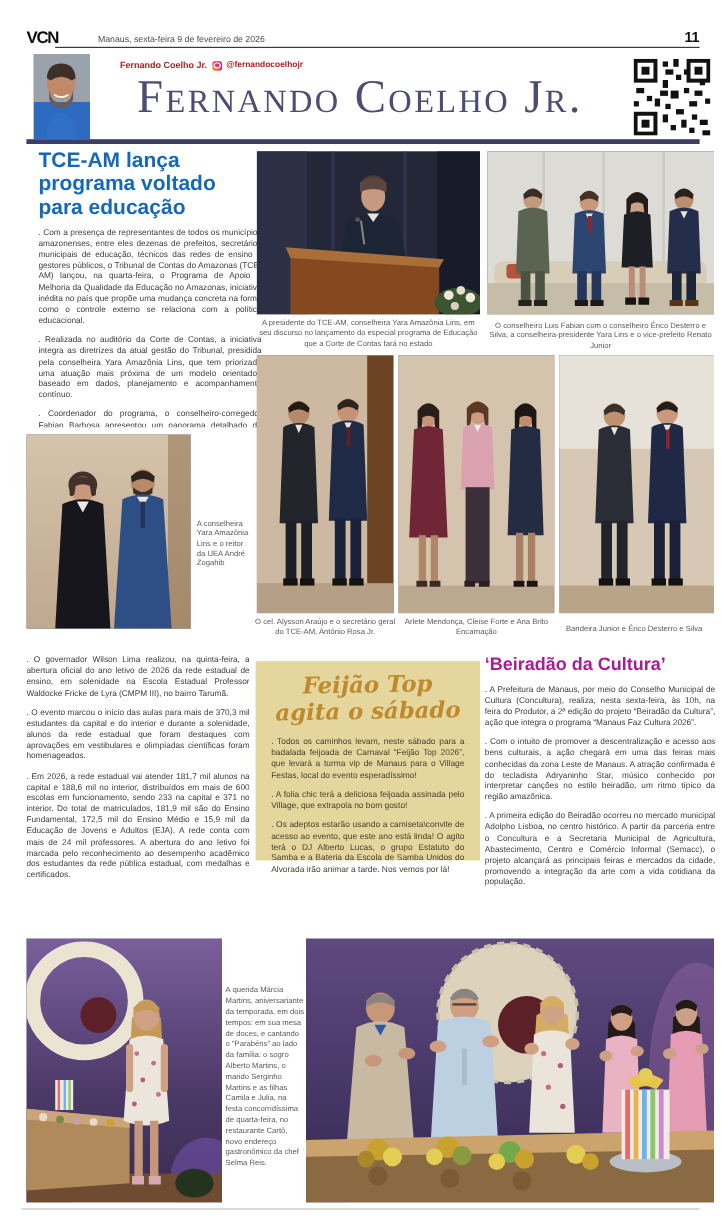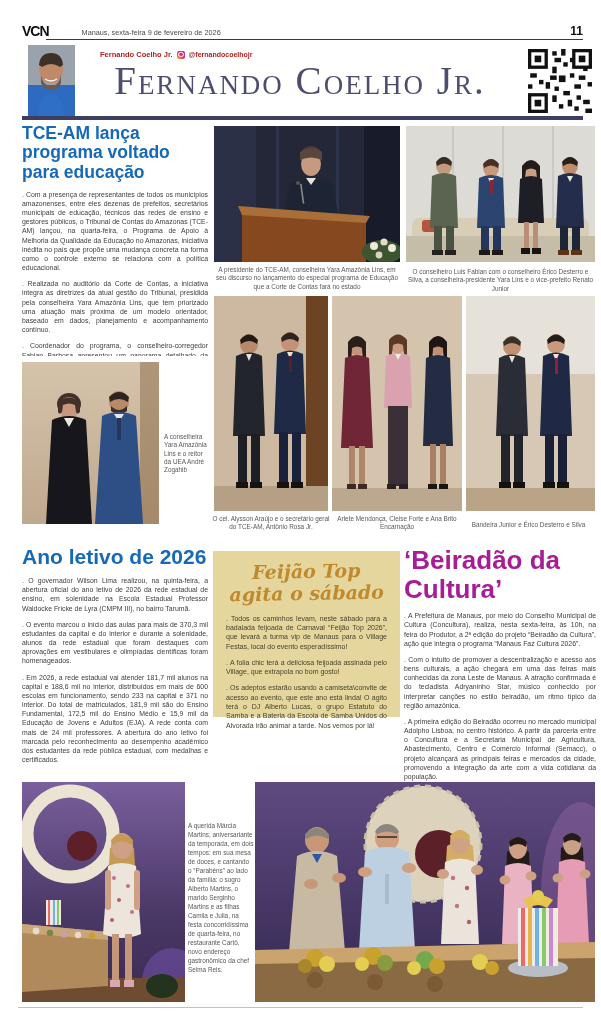--- a/index.html
+++ b/index.html
@@ -120,21 +120,21 @@
         <rect x="25" y="23" width="3" height="2"></rect>
           <rect x="21" y="26" width="2" height="2"></rect>
           <rect x="26" y="27" width="3" height="2"></rect>
         <rect x="25" y="8" width="2" height="2"></rect>
           <rect x="19" y="4" width="2" height="2"></rect>
       </g>
     </svg>
   </div>
   <div class="abs masthead-rule"></div>
 
-  <div class="abs body-text" style="left:22px;top:124px;width:186px;height:232px;overflow:hidden;">
+  <div class="abs body-text" style="left:32px;top:124px;width:186px;height:232px;overflow:hidden;">
     <h2 class="headline-blue" style="font-size:17.5px;line-height:1.1;">TCE-AM lança programa voltado para educação</h2>
     <p>. Com a presença de representantes de todos os municípios amazonenses, entre eles dezenas de prefeitos, secretários municipais de educação, técnicos das redes de ensino e gestores públicos, o Tribunal de Contas do Amazonas (TCE-AM) lançou, na quarta-feira, o Programa de Apoio à Melhoria da Qualidade da Educação no Amazonas, iniciativa inédita no país que propõe uma mudança concreta na forma como o controle externo se relaciona com a política educacional.</p>
     <p>. Realizada no auditório da Corte de Contas, a iniciativa integra as diretrizes da atual gestão do Tribunal, presidida pela conselheira Yara Amazônia Lins, que tem priorizado uma atuação mais próxima de um modelo orientador, baseado em dados, planejamento e acompanhamento contínuo.</p>
     <p>. Coordenador do programa, o conselheiro-corregedor Fabian Barbosa apresentou um panorama detalhado da situação educacional do estado e explicou como o TCE pela Educação atuará, de forma concreta, junto aos municípios. Foi um evento sensacional!</p>
   </div>
 
   <div class="abs photo" style="left:214px;top:126px;width:186px;height:136px;">
     <svg viewBox="0 0 186 136">
       <rect width="186" height="136" fill="#232738"></rect>
       <rect width="42" height="136" fill="#2b3047"></rect>
@@ -329,35 +329,34 @@
         <rect x="77" y="186" width="12" height="6" fill="#14120f"></rect>
           <rect x="91" y="186" width="12" height="6" fill="#14120f"></rect>
       </g>
     </svg>
   </div>
   <div class="abs caption" style="left:210px;top:515px;width:122px;">O cel. Alysson Araújo e o secretário geral do TCE-AM, Antônio Rosa Jr.</div>
   <div class="abs caption" style="left:336px;top:515px;width:122px;">Arlete Mendonça, Cleise Forte e Ana Brito Encarnação</div>
   <div class="abs caption" style="left:460px;top:521px;width:137px;">Bandeira Junior e Érico Desterro e Silva</div>
 
   <div class="abs body-text" style="left:22px;top:546px;width:186px;height:236px;overflow:hidden;">
-    <h2 class="headline-blue" style="font-size:21px;line-height:1.05;">Ano letivo de 2026</h2>
     <p>. O governador Wilson Lima realizou, na quinta-feira, a abertura oficial do ano letivo de 2026 da rede estadual de ensino, em solenidade na Escola Estadual Professor Waldocke Fricke de Lyra (CMPM III), no bairro Tarumã.</p>
     <p>. O evento marcou o início das aulas para mais de 370,3 mil estudantes da capital e do interior e durante a solenidade, alunos da rede estadual que foram destaques com aprovações em vestibulares e olimpíadas científicas foram homenageados.</p>
     <p>. Em 2026, a rede estadual vai atender 181,7 mil alunos na capital e 188,6 mil no interior, distribuídos em mais de 600 escolas em funcionamento, sendo 233 na capital e 371 no interior. Do total de matriculados, 181,9 mil são do Ensino Fundamental, 172,5 mil do Ensino Médio e 15,9 mil da Educação de Jovens e Adultos (EJA). A rede conta com mais de 24 mil professores. A abertura do ano letivo foi marcada pelo reconhecimento ao desempenho acadêmico dos estudantes da rede pública estadual, com medalhas e certificados.</p>
   </div>
 
   <div class="abs feijao-box">
     <h2 class="feijao-title">Feijão Top agita o sábado</h2>
     <p>. Todos os caminhos levam, neste sábado para a badalada feijoada de Carnaval “Feijão Top 2026”, que levará a turma vip de Manaus para o Village Festas, local do evento esperadíssimo!</p>
     <p>. A folia chic terá a deliciosa feijoada assinada pelo Village, que extrapola no bom gosto!</p>
     <p>. Os adeptos estarão usando a camiseta\convite de acesso ao evento, que este ano está linda! O agito terá o DJ Alberto Lucas, o grupo Estatuto do Samba e a Bateria da Escola de Samba Unidos do Alvorada irão animar a tarde. Nos vemos por lá!</p>
   </div>
 
   <div class="abs body-text" style="left:404px;top:546px;width:192px;height:236px;overflow:hidden;">
-    <h2 class="headline-magenta" style="font-size:26px;line-height:1.1;">‘Beiradão da Cultura’</h2>
+    <h2 class="headline-magenta" style="font-size:15px;line-height:1.1;">‘Beiradão da Cultura’</h2>
     <p>. A Prefeitura de Manaus, por meio do Conselho Municipal de Cultura (Concultura), realiza, nesta sexta-feira, às 10h, na feira do Produtor, a 2ª edição do projeto “Beiradão da Cultura”, ação que integra o programa “Manaus Faz Cultura 2026”.</p>
     <p>. Com o intuito de promover a descentralização e acesso aos bens culturais, a ação chegará em uma das feiras mais conhecidas da zona Leste de Manaus. A atração confirmada é do tecladista Adryaninho Star, músico conhecido por interpretar canções no estilo beiradão, um ritmo típico da região amazônica.</p>
     <p>. A primeira edição do Beiradão ocorreu no mercado municipal Adolpho Lisboa, no centro histórico. A partir da parceria entre o Concultura e a Secretaria Municipal de Agricultura, Abastecimento, Centro e Comércio Informal (Semacc), o projeto alcançará as principais feiras e mercados da cidade, promovendo a integração da arte com a vida cotidiana da população.</p>
   </div>
 
   <div class="abs photo" style="left:22px;top:782px;width:163px;height:220px;">
     <svg viewBox="0 0 163 220">
       <defs>
         <linearGradient id="gp1" x1="0" y1="0" x2="0" y2="1">
           <stop offset="0" stop-color="#7a5f9c"></stop>

